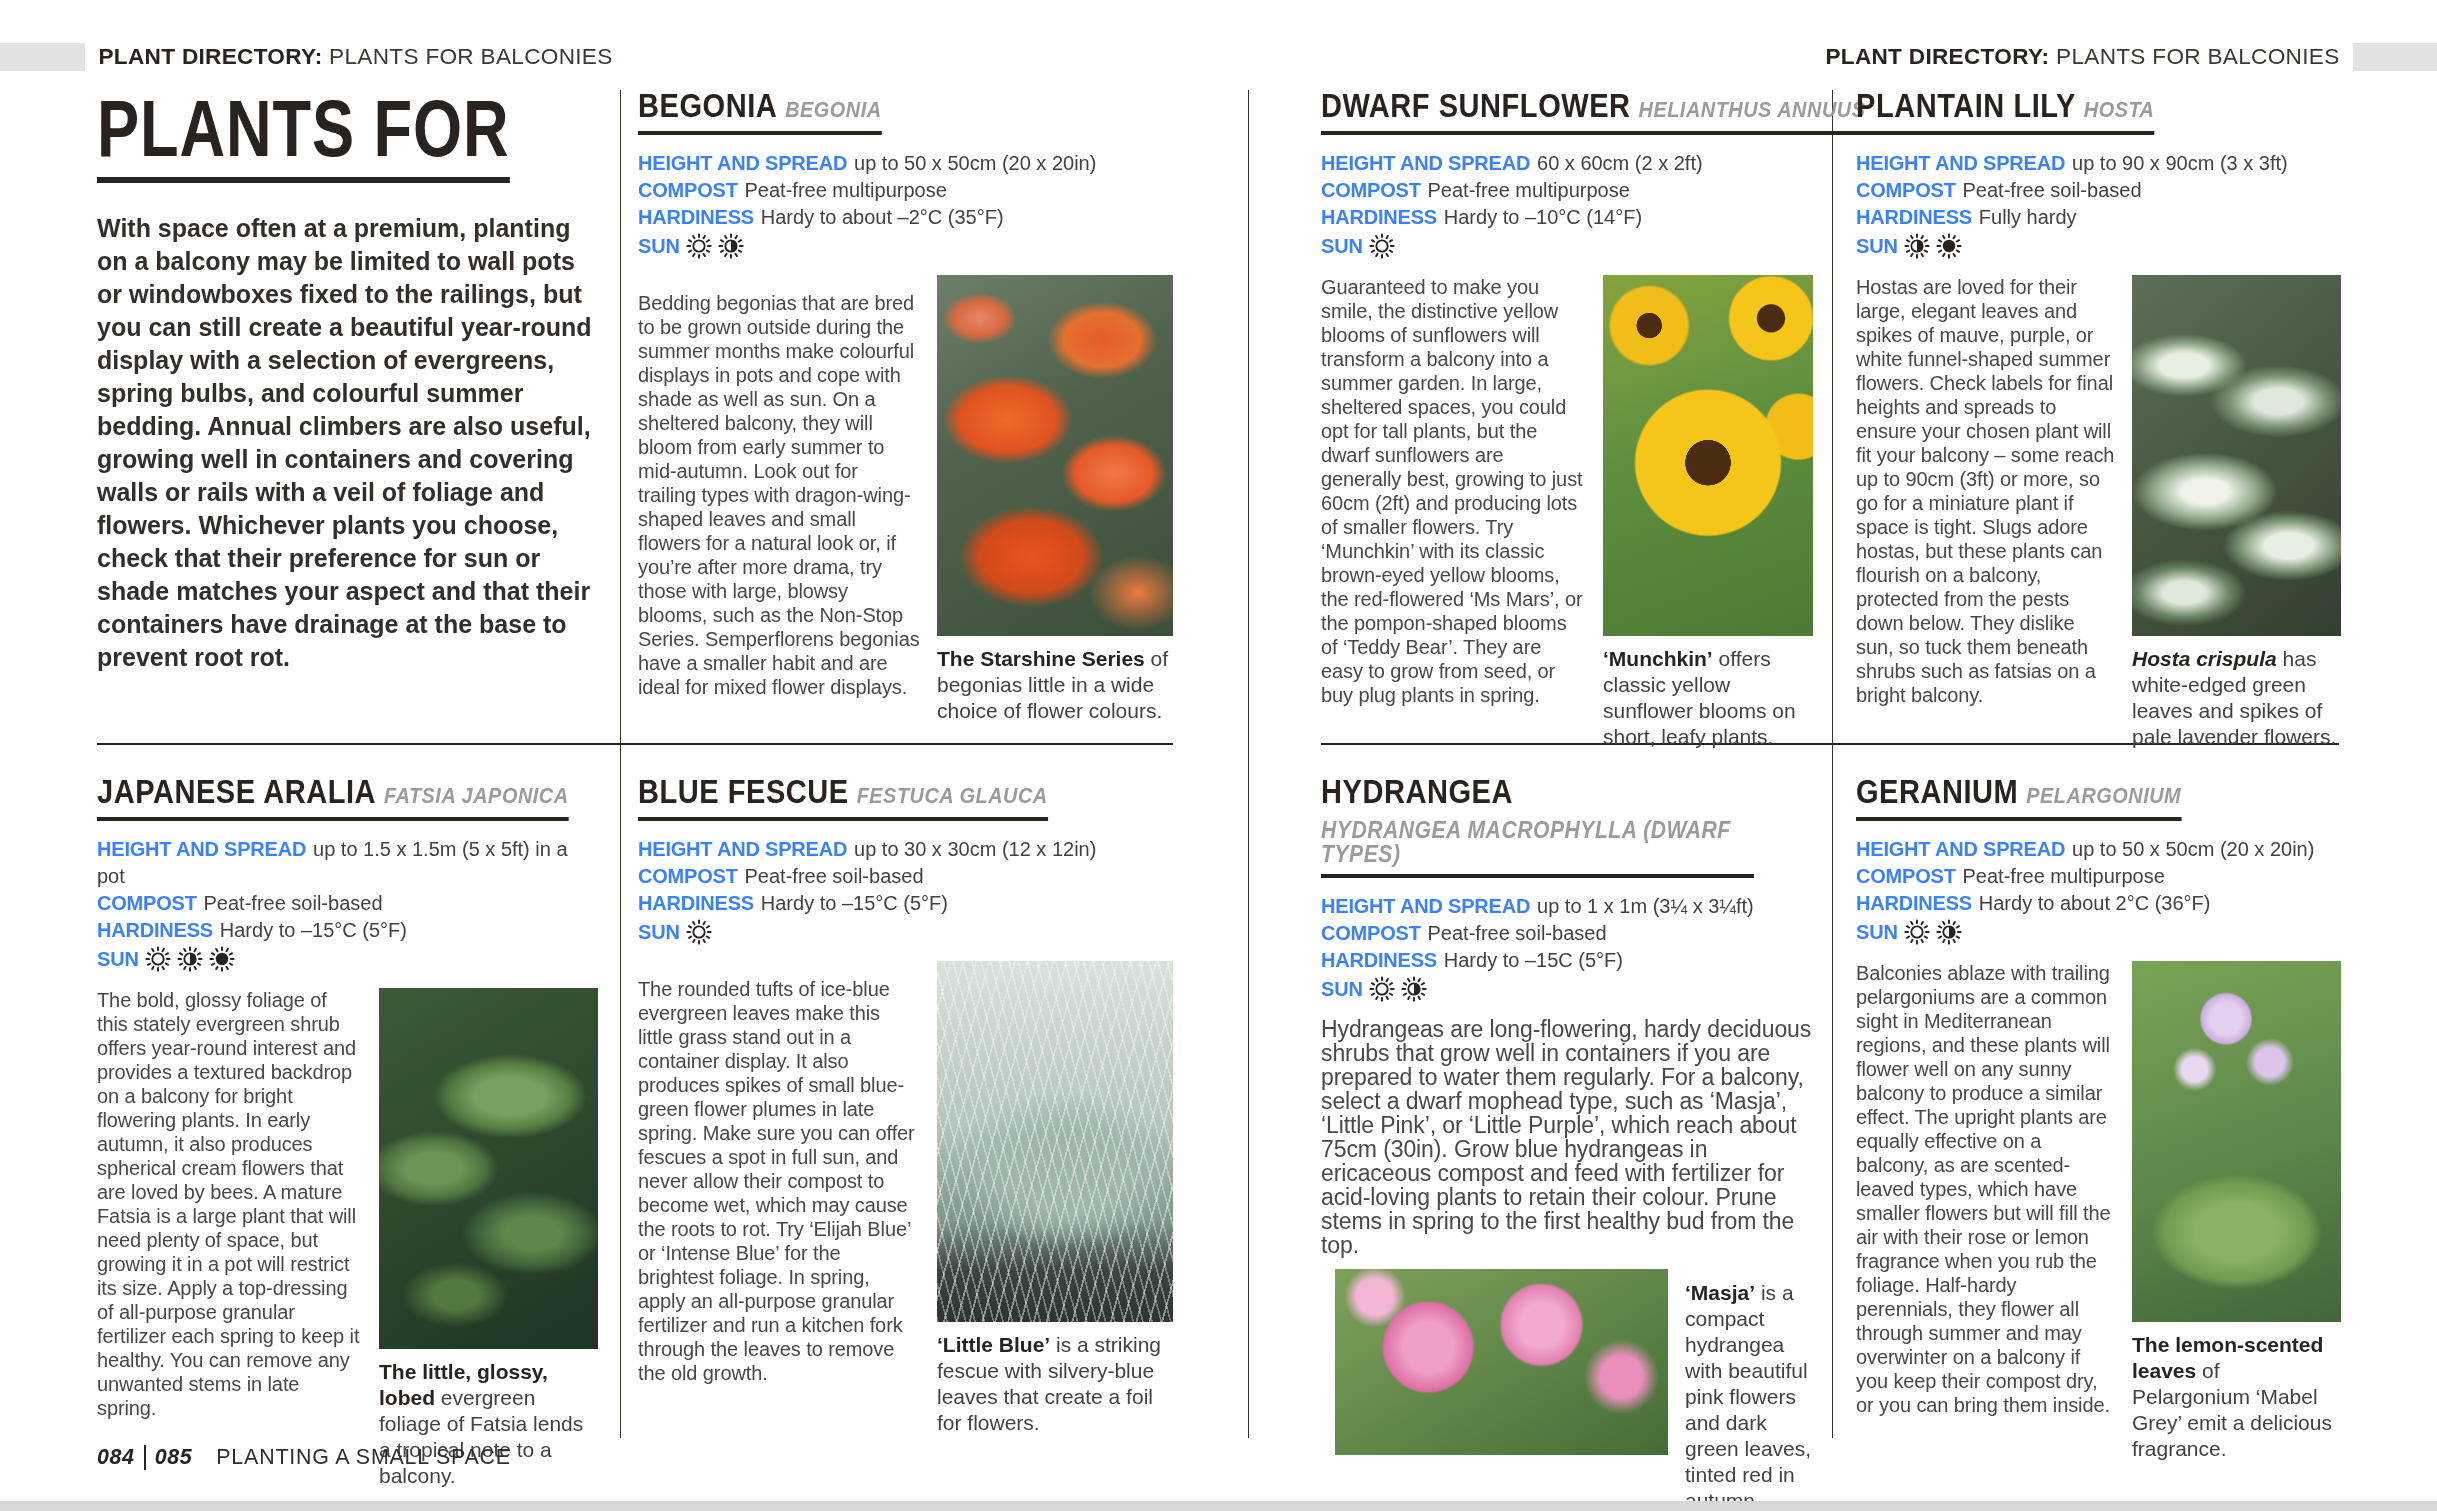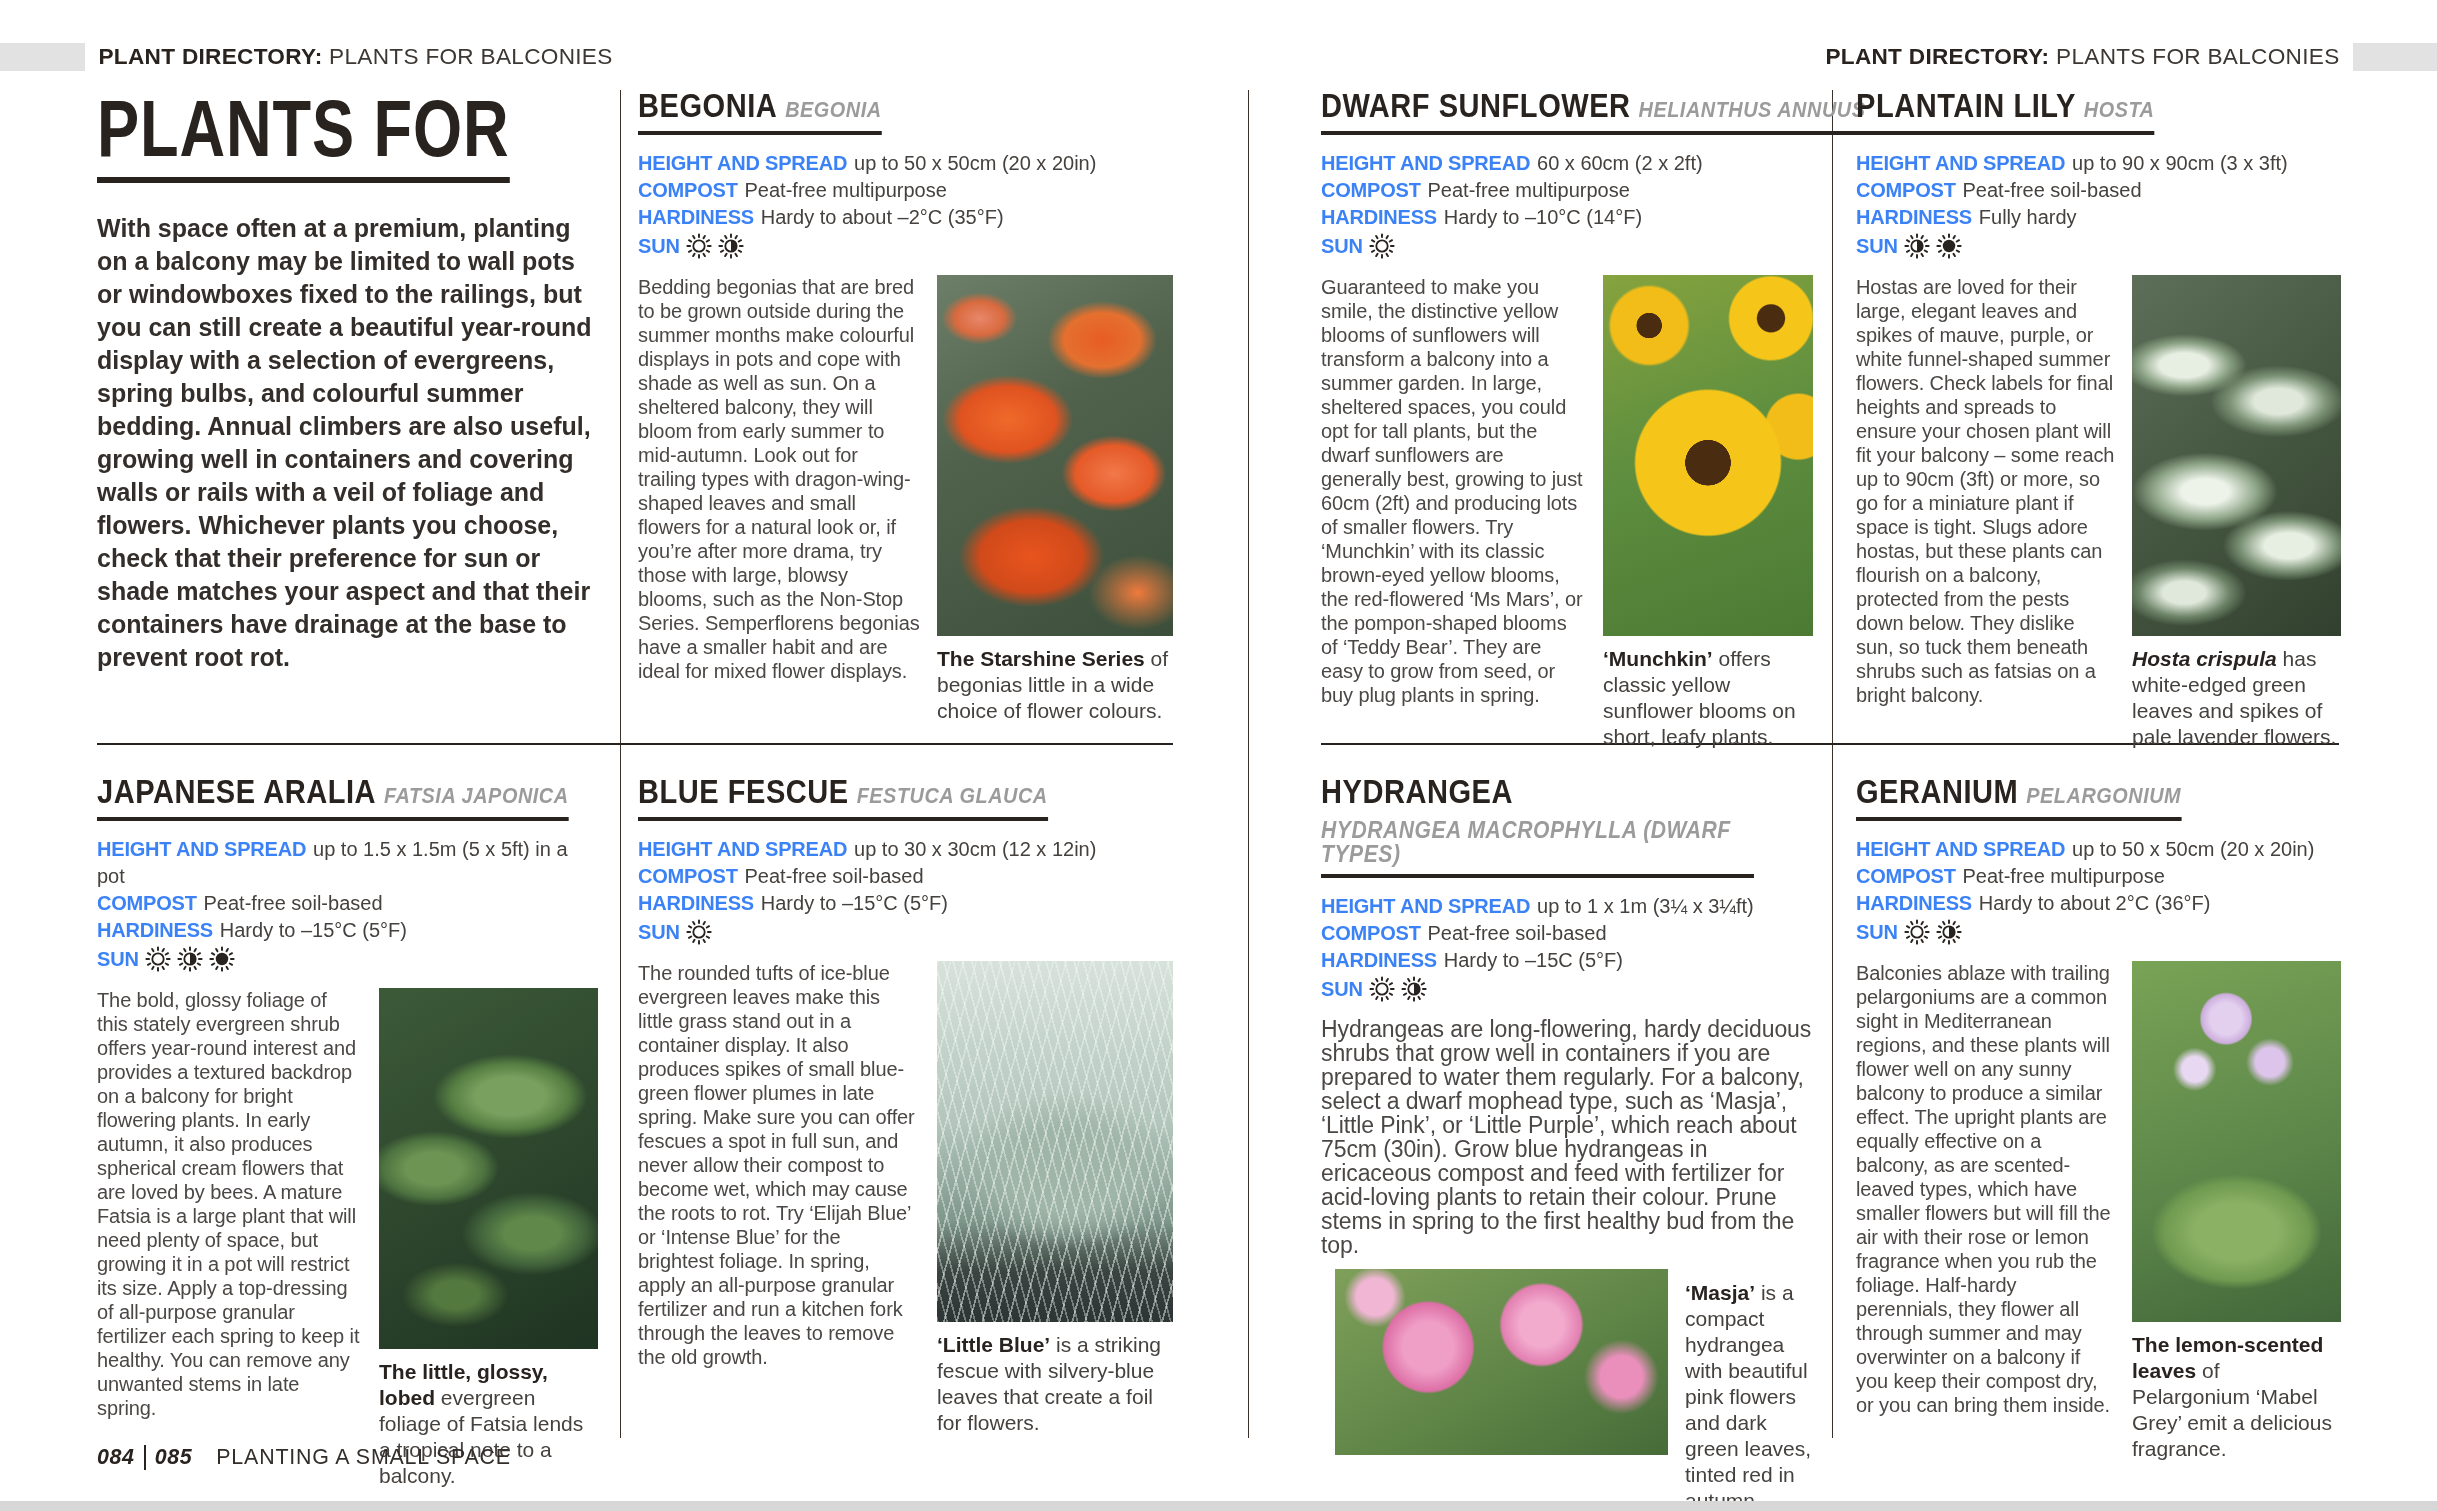--- a/index.html
+++ b/index.html
@@ -53,21 +53,21 @@
   .head-two .latin-block{display:block;margin-left:0;margin-top:10px;font-size:24px;line-height:1;}
   .specs{margin-top:14.7px;}
   .spec{font-size:20px;line-height:27px;color:#45413e;}
   .spec-label{font-weight:700;color:#3b82f6;margin-right:6.8px;letter-spacing:-0.2px;}
   .sun-row{display:flex;align-items:center;margin-top:1.1px;height:29px;}
   .sun-icons{display:inline-flex;gap:5.6px;align-items:center;}
   svg.sun{width:26px;height:26px;display:block;}
   .entry-flex{display:flex;gap:17px;margin-top:14.7px;align-items:flex-start;}
   .entry-body{margin:0;font-size:20px;line-height:24px;color:#4b4745;letter-spacing:-0.1px;}
   .col-a .entry-body{width:265px;} .col-a figure{width:219px;}
-  .col-b .entry-body{width:282px;} .col-b figure{width:236px;}
+  .col-b .entry-body{width:282px;margin-top:16px;} .col-b figure{width:236px;}
   .col-c .entry-body{width:265px;} .col-c figure{width:210px;}
   .col-d .entry-body{width:259px;} .col-d figure{width:209px;}
   figure{margin:0;flex-shrink:0;}
   .photo{width:100%;height:361px;}
   figcaption{margin-top:10px;font-size:21px;line-height:26px;color:#45413e;}
   figcaption b{color:#29231f;font-weight:700;}
   figcaption b.it{font-style:italic;}
   
   .hydrangea .entry-body-full{margin:13.5px 0 0 0;width:100%;font-size:23px;line-height:24px;color:#4b4745;letter-spacing:-0.1px;}
   .hyd-figure{display:flex;gap:17px;margin-top:11.3px;align-items:flex-start;padding-left:14px;}

